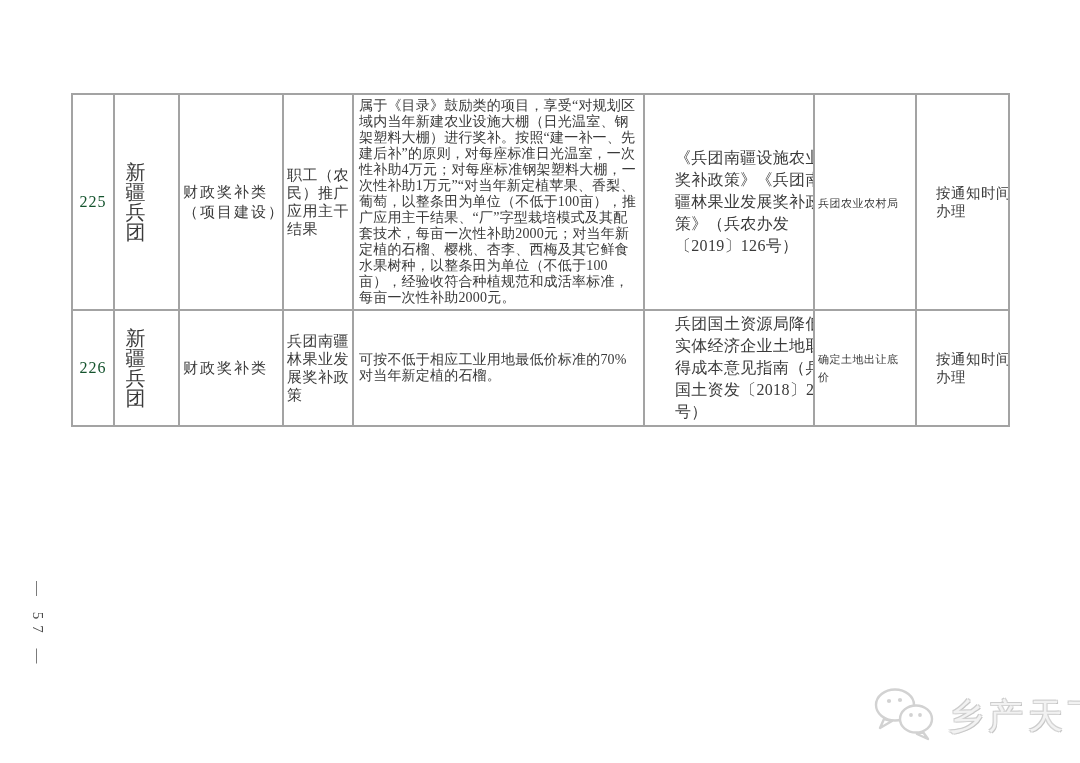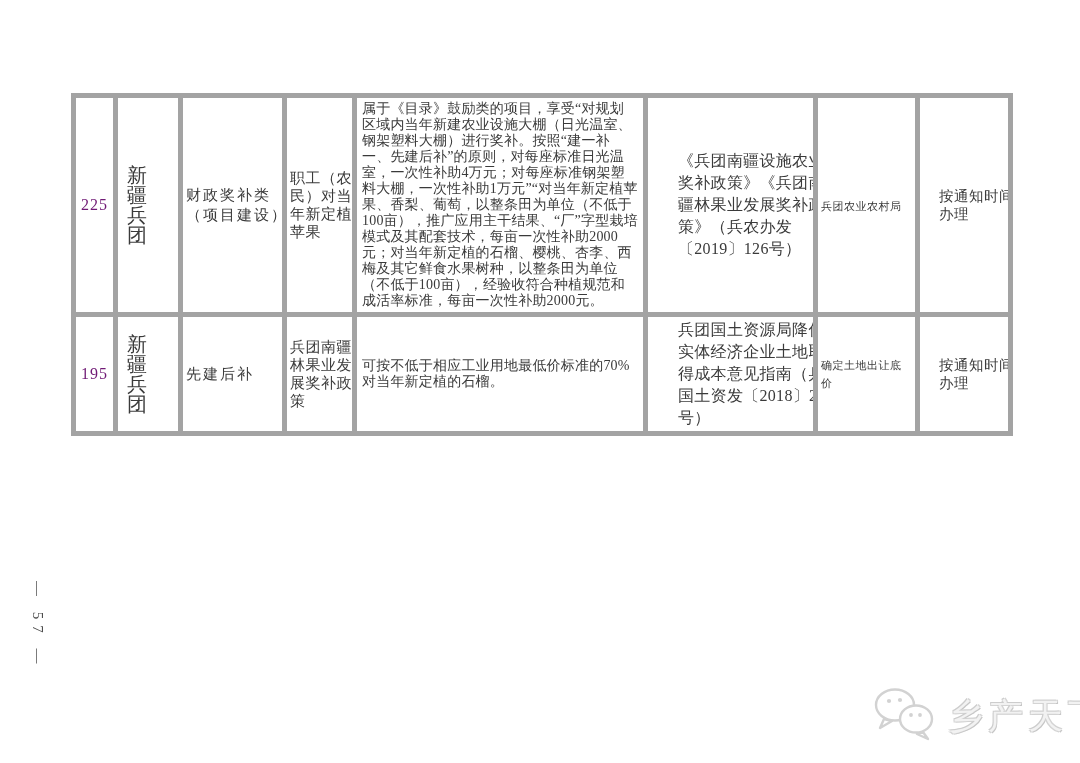--- a/index.html
+++ b/index.html
@@ -6,32 +6,32 @@
   .page{
     position:relative;width:1080px;height:763px;background:#ffffff;overflow:hidden;
     font-family:"Liberation Serif","DejaVu Serif",serif;color:#3a3a3a;
   }
   
   .policy-table{
     position:absolute;left:71px;top:93px;width:937px;
     border-collapse:collapse;table-layout:fixed;
   }
   .policy-table td{
-    border:5px solid #a3a3a3;
+    border:2px solid #a3a3a3;
     vertical-align:middle;
     padding:2px 3px;
     line-break:strict;
     overflow:hidden;
   }
   tr.r1{height:204px;}
   tr.r2{height:87px;}
   td.center{text-align:center;}
   td.left{text-align:left;}
   .inner{display:inline-block;text-align:left;vertical-align:middle;}
-  .cell-id{font-size:16px;letter-spacing:1px;color:#701a75;}
+  .cell-id{font-size:16px;letter-spacing:1px;color:#14532d;}
   .region-inner{width:42px;font-size:20px;line-height:20px;letter-spacing:3px;}
   .category-inner{width:106px;font-size:15px;line-height:20px;letter-spacing:2px;}
   .beneficiary-inner{width:62px;font-size:15px;line-height:18px;letter-spacing:0.5px;}
   td.policy{font-size:14px;line-height:16px;padding:3px 5px;letter-spacing:0.2px;}
   .document-inner{width:152px;font-size:16px;line-height:22px;letter-spacing:0.3px;margin-left:27px;}
   .department-inner{width:90px;font-size:11px;line-height:18px;letter-spacing:0.5px;}
   .schedule-inner{width:80px;font-size:14.5px;line-height:18px;letter-spacing:0.5px;margin-left:16px;}
   
   .page-number{
     position:absolute;left:29px;top:581px;
@@ -63,30 +63,30 @@
       <col style="width:291px">
         <col style="width:170px">
         <col style="width:102px">
         <col style="width:93px">
     </colgroup>
     <tbody>
       <tr class="r1">
         <td class="center"><span class="cell-id">225</span></td>
         <td class="center"><span class="inner region-inner">新疆兵团</span></td>
         <td class="center"><span class="inner category-inner">财政奖补类（项目建设）</span></td>
-        <td class="left"><span class="inner beneficiary-inner">职工（农民）对当年新定植苹果</span></td>
+        <td class="left"><span class="inner beneficiary-inner">职工（农民）推广应用主干结果</span></td>
         <td class="left policy">属于《目录》鼓励类的项目，享受“对规划区域内当年新建农业设施大棚（日光温室、钢架塑料大棚）进行奖补。按照“建一补一、先建后补”的原则，对每座标准日光温室，一次性补助4万元；对每座标准钢架塑料大棚，一次性补助1万元”“对当年新定植苹果、香梨、葡萄，以整条田为单位（不低于100亩），推广应用主干结果、“厂”字型栽培模式及其配套技术，每亩一次性补助2000元；对当年新定植的石榴、樱桃、杏李、西梅及其它鲜食水果树种，以整条田为单位（不低于100亩），经验收符合种植规范和成活率标准，每亩一次性补助2000元。</td>
         <td class="left"><span class="inner document-inner">《兵团南疆设施农业奖补政策》《兵团南疆林果业发展奖补政策》（兵农办发〔2019〕126号）</span></td>
         <td class="left"><span class="inner department-inner">兵团农业农村局</span></td>
         <td class="left"><span class="inner schedule-inner">按通知时间办理</span></td>
       </tr>
       <tr class="r2">
-        <td class="center"><span class="cell-id">195</span></td>
+        <td class="center"><span class="cell-id">226</span></td>
         <td class="center"><span class="inner region-inner">新疆兵团</span></td>
-        <td class="center"><span class="inner category-inner">先建后补</span></td>
+        <td class="center"><span class="inner category-inner">财政奖补类</span></td>
         <td class="left"><span class="inner beneficiary-inner">兵团南疆林果业发展奖补政策</span></td>
         <td class="left policy">可按不低于相应工业用地最低价标准的70%对当年新定植的石榴。</td>
         <td class="left"><span class="inner document-inner">兵团国土资源局降低实体经济企业土地取得成本意见指南（兵国土资发〔2018〕25号）</span></td>
         <td class="left"><span class="inner department-inner">确定土地出让底价</span></td>
         <td class="left"><span class="inner schedule-inner">按通知时间办理</span></td>
       </tr>
     </tbody>
   </table>
 
   <div class="page-number">— 57 —</div>

